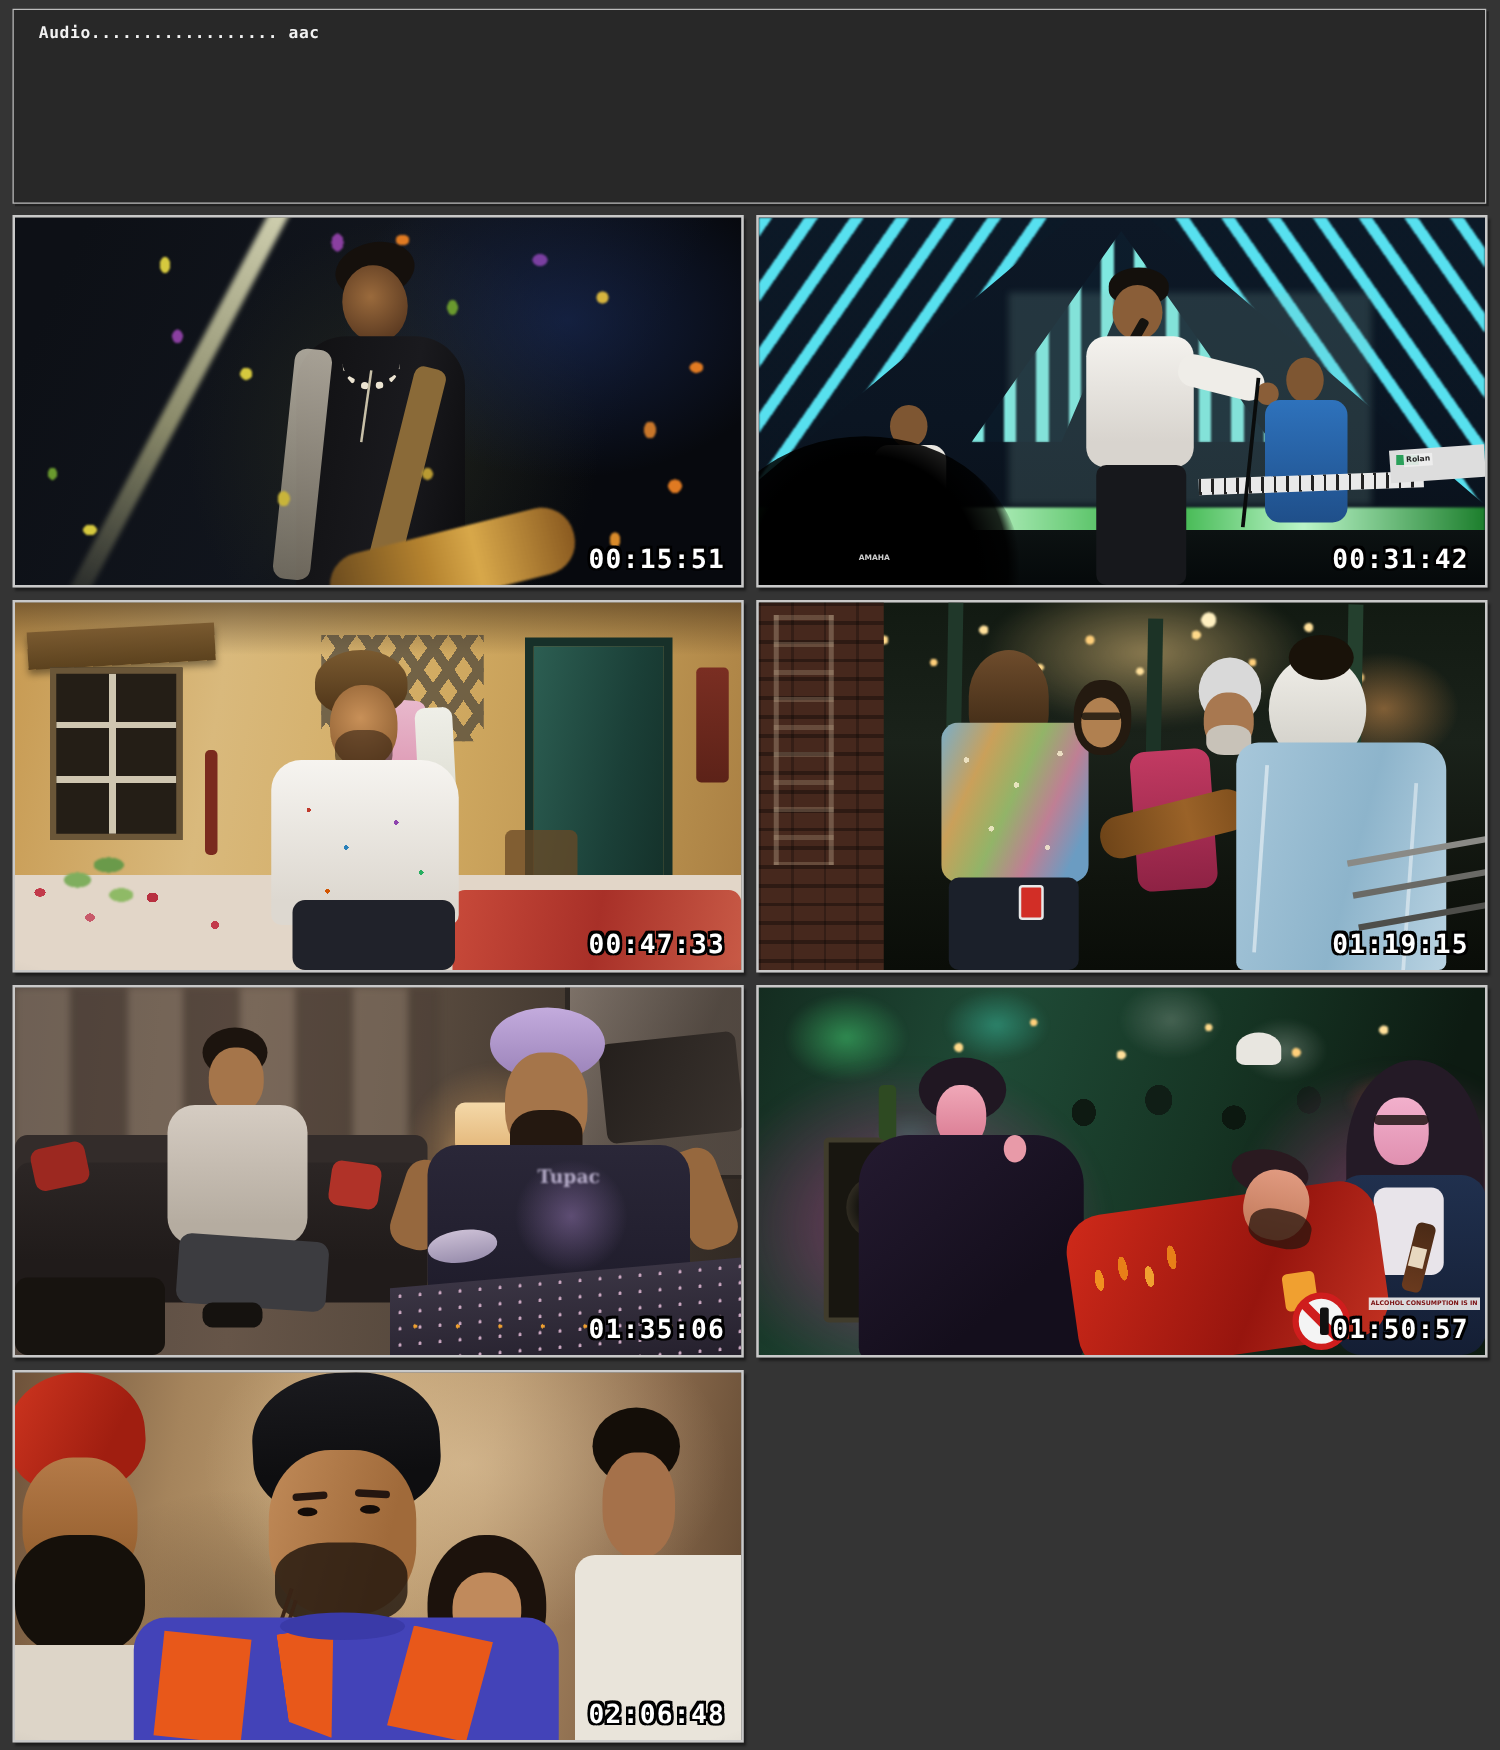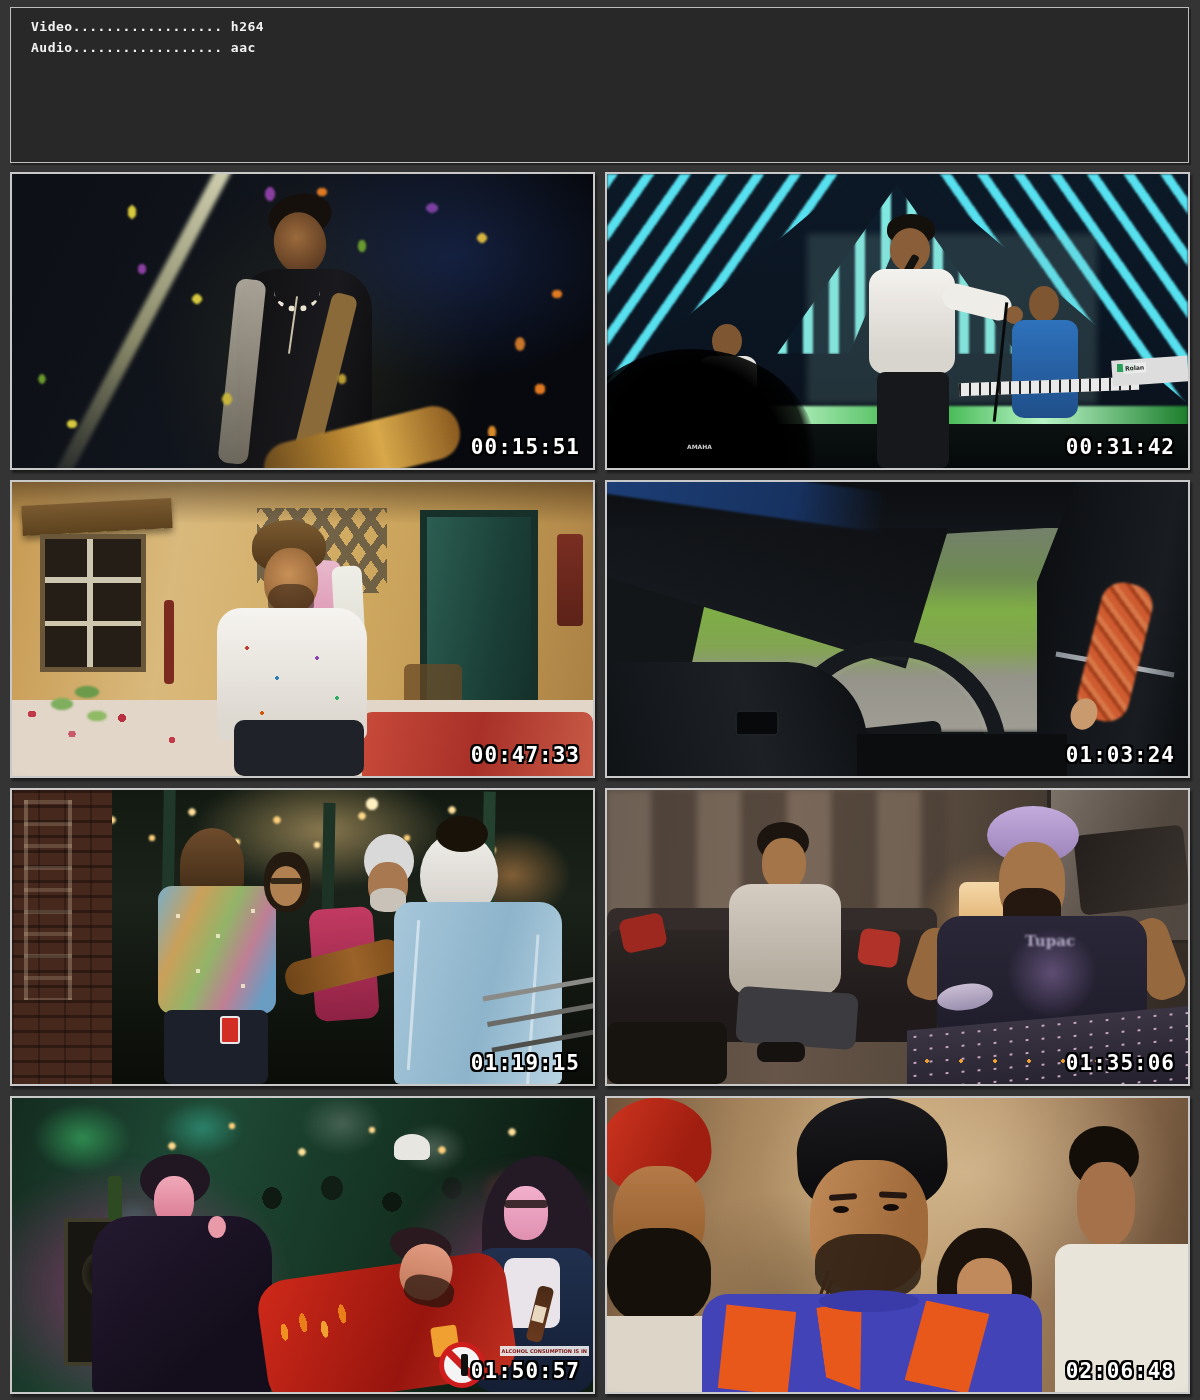--- a/index.html
+++ b/index.html
@@ -361,21 +361,20 @@
           clip-path:polygon(20% 0,100% 10%,80% 100%,0 90%);}
   .t8-collar{left:212px;top:192px;width:100px;height:22px;border-radius:50%;background:#3a3aa8;}
   .t8-boyhair{left:462px;top:28px;width:70px;height:62px;border-radius:50%;background:#140e08;}
   .t8-boyface{left:470px;top:64px;width:58px;height:84px;border-radius:44%;background:#a5714a;}
   .t8-boyshirt{left:448px;top:146px;width:133px;height:148px;background:#e9e4da;border-radius:16px 0 0 0;}
 </style>
 </head>
 <body>
 
 <div class="infobox">
-  <div class="info-line">Video.................. h264</div>
   <div class="info-line">Audio.................. aac</div>
 </div>
 
 <div class="grid">
 
   <div class="thumb th1">
     <div class="el t1-beam"></div>
     <div class="el t1-hair"></div>
     <div class="el t1-head"></div>
     <div class="el t1-torso"></div>
@@ -437,37 +436,20 @@
     <div class="el t3-mhair"></div>
     <div class="el t3-mface"></div>
     <div class="el t3-mbeard"></div>
     <div class="el t3-shirt"></div>
     <div class="el t3-doodle"></div>
     <div class="el t3-pants"></div>
     <div class="vign"></div>
     <span class="ts">00:47:33</span>
   </div>
 
-  <div class="thumb th4">
-    <div class="el t4-view"></div>
-    <div class="el t4-pillar"></div>
-    <div class="el t4-roof"></div>
-    <div class="el t4-blue"></div>
-    <div class="el t4-doorR"></div>
-    <div class="el t4-chrome"></div>
-    <div class="el t4-arm"></div>
-    <div class="el t4-hand"></div>
-    <div class="el t4-wheel"></div>
-    <div class="el t4-spoke"></div>
-    <div class="el t4-dash"></div>
-    <div class="el t4-vent"></div>
-    <div class="el t4-bottom"></div>
-    <div class="vign"></div>
-    <span class="ts">01:03:24</span>
-  </div>
 
   <div class="thumb th5">
     <div class="el t5-glow"></div>
     <div class="el t5-lights"></div>
     <div class="el t5-glow2"></div>
     <div class="el t5-brick"></div>
     <div class="el t5-ladder"></div>
     <div class="el t5-posts"></div>
     <div class="el t5-whair"></div>
     <div class="el t5-wtop"></div>

